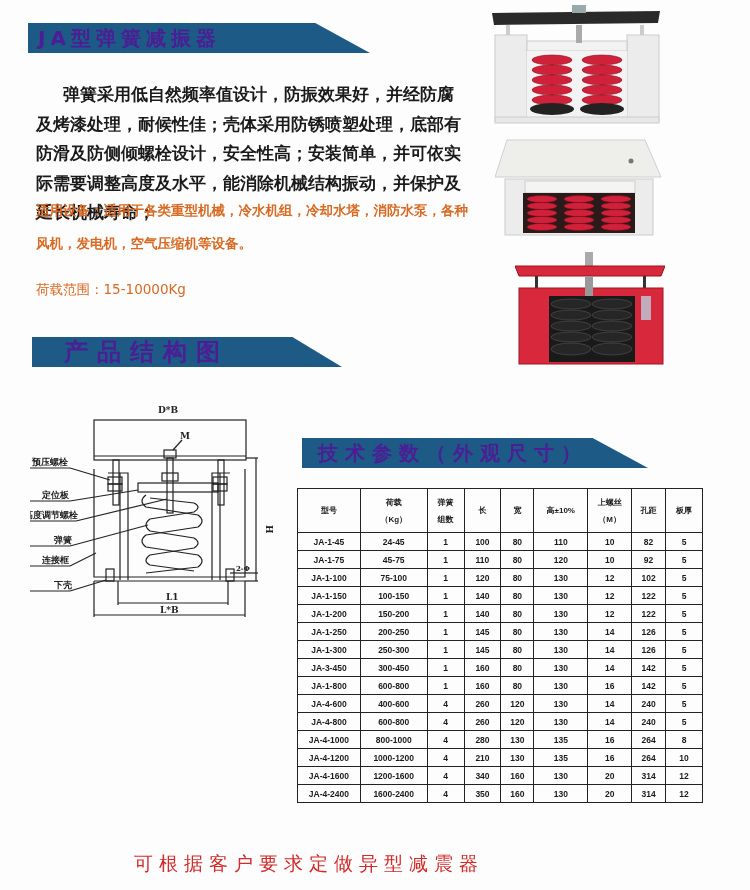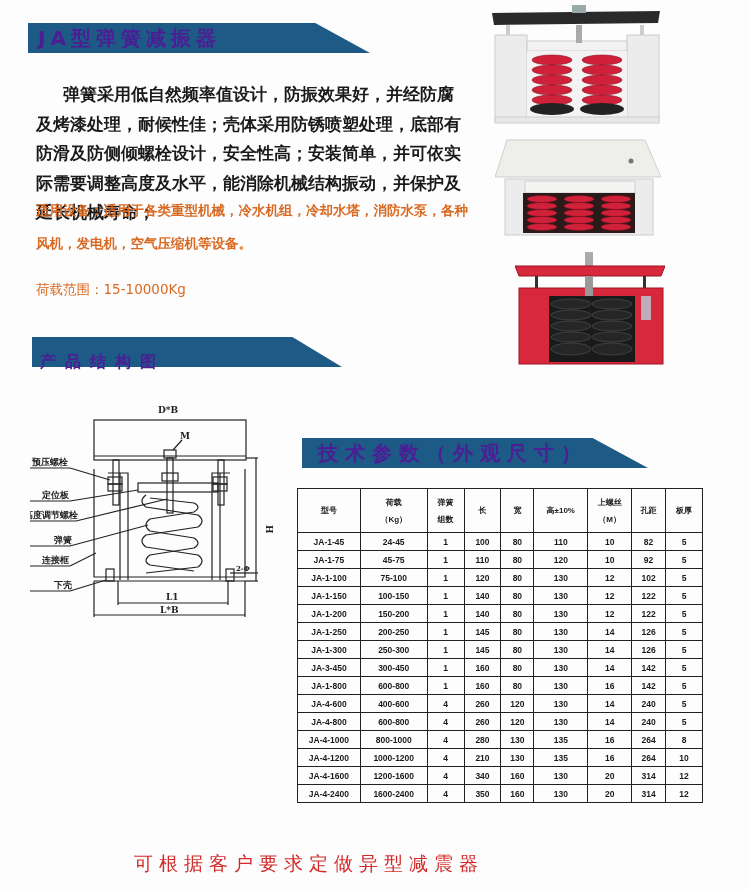--- a/index.html
+++ b/index.html
@@ -6,21 +6,21 @@
     html, body { width: 750px; height: 890px; background: #fdfdfd; overflow: hidden; }
     body { position: relative; font-family: "DejaVu Sans", "Liberation Sans", sans-serif; color: #111; }
 
     .banner { position: absolute; height: 30px; color: #4c1d95; }
     .banner .bg { position: absolute; inset: 0; background: #1d5a86; clip-path: polygon(0 0, 84% 0, 100% 100%, 0 100%); }
     .banner .txt { position: relative; font-weight: bold; letter-spacing: 6px; line-height: 30px; padding-left: 10px; white-space: nowrap; }
 
     #banner-title { left: 28px; top: 23px; width: 342px; }
     #banner-title .txt { font-size: 20px; letter-spacing: 5px; }
     #banner-structure { left: 32px; top: 337px; width: 310px; }
-    #banner-structure .txt { font-size: 16px; letter-spacing: 9px; padding-left: 8px; margin-top: 10px; }
+    #banner-structure .txt { font-size: 24px; letter-spacing: 9px; padding-left: 32px; }
     #banner-params { left: 302px; top: 438px; width: 346px; }
     #banner-params .txt { font-size: 20px; letter-spacing: 7px; padding-left: 16px; }
 
     .desc { position: absolute; left: 36px; top: 80px; width: 430px; font-size: 17px; font-weight: bold; line-height: 29.5px; color: #1a1a1a; }
     .desc p { text-indent: 27px; }
     .apply { position: absolute; left: 36px; top: 194px; width: 440px; font-size: 13.5px; font-weight: bold; line-height: 33px; color: #d86a23; }
     .load-range { position: absolute; left: 36px; top: 281px; font-size: 13.5px; font-weight: normal; color: #d86a23; }
 
     .photo { position: absolute; }
     #photo-1 { left: 490px; top: 5px; width: 175px; height: 120px; }

